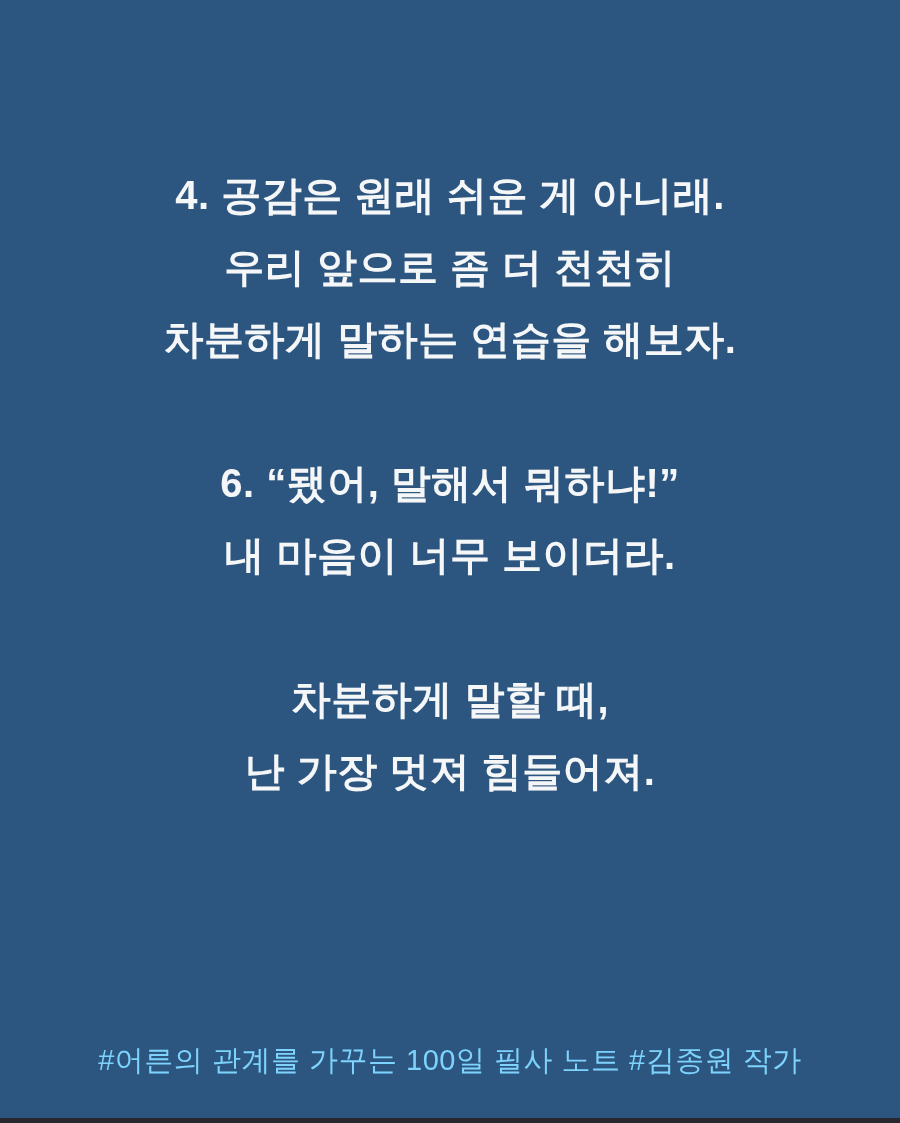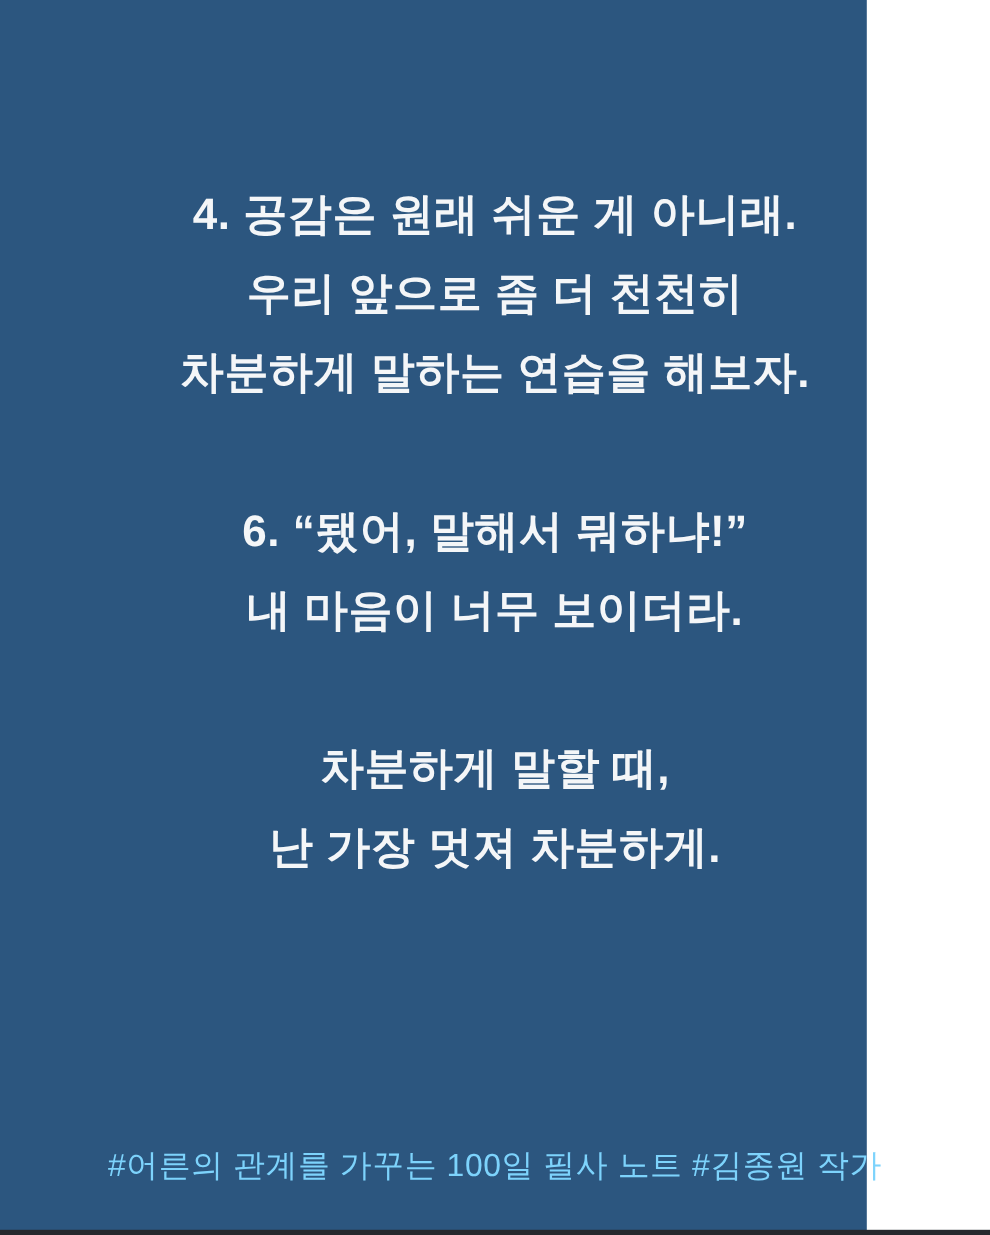--- a/index.html
+++ b/index.html
@@ -9,21 +9,21 @@
   body {
     width: 900px;
     height: 1123px;
     position: relative;
     overflow: hidden;
     font-family: "Liberation Sans", "DejaVu Sans", sans-serif;
   }
   .card {
     position: absolute;
     top: 0; left: 0;
-    width: 788px;
+    width: 900px;
     height: 1123px;
     background: #2c567f;
   }
   .quotes-area {
     position: absolute;
     top: 159px;
     left: 0;
     width: 900px;
     text-align: center;
   }
@@ -73,21 +73,21 @@
       <div class="quote-line">차분하게 말하는 연습을 해보자.</div>
     </div>
 
     <div class="quote-block">
       <div class="quote-line">6. “됐어, 말해서 뭐하냐!”</div>
       <div class="quote-line">내 마음이 너무 보이더라.</div>
     </div>
 
     <div class="quote-block">
       <div class="quote-line">차분하게 말할 때,</div>
-      <div class="quote-line">난 가장 멋져 차분하게.</div>
+      <div class="quote-line">난 가장 멋져 힘들어져.</div>
     </div>
 
   </div>
 
   <div class="footer-line">#어른의 관계를 가꾸는 100일 필사 노트 #김종원 작가</div>
 
   <div class="bottom-strip"></div>
 
 </div>
 

